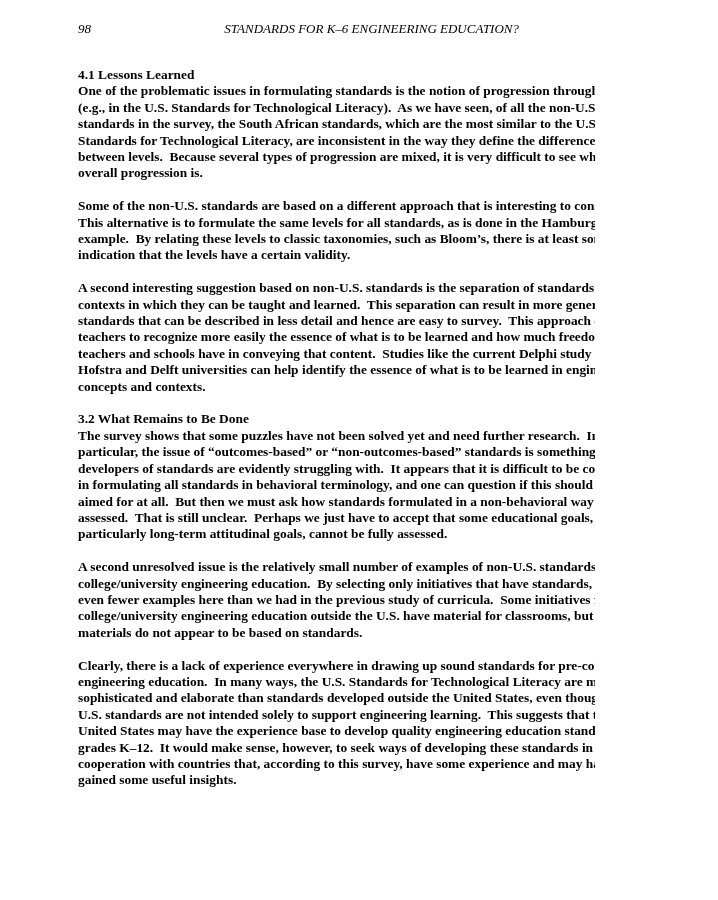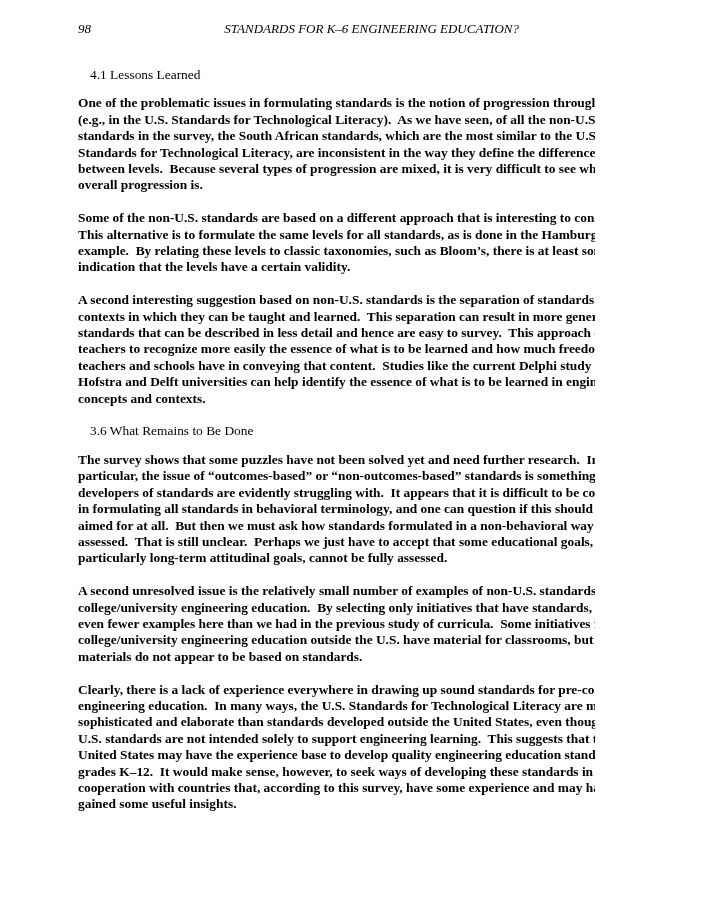--- a/index.html
+++ b/index.html
@@ -29,22 +29,22 @@
   .content {
     margin: 30px 74px 0 78px;
     width: 566px;
     font-size: 13.4px;
     line-height: 16.4px;
     text-align: left;
   }
   .content h2 {
     font-size: 13.4px;
     line-height: 16.4px;
-    font-weight: normal;
-    margin: 12px;
+    font-weight: bold;
+    margin: 0;
     padding: 0;
   }
   .content p {
     margin: 0 0 16.4px 0;
     padding: 0;
     white-space: pre-wrap;
     font-weight: bold;
   }
   .content section {
     margin: 0;
@@ -59,19 +59,19 @@
     <span>STANDARDS FOR K–6 ENGINEERING EDUCATION?</span>
   </div>
   <main class="content">
       <section>
         <h2>4.1 Lessons Learned</h2>
         <p>One of the problematic issues in formulating standards is the notion of progression through levels (e.g., in the U.S. Standards for Technological Literacy).  As we have seen, of all the non-U.S. standards in the survey, the South African standards, which are the most similar to the U.S. Standards for Technological Literacy, are inconsistent in the way they define the differences between levels.  Because several types of progression are mixed, it is very difficult to see what the overall progression is.</p>
         <p>Some of the non-U.S. standards are based on a different approach that is interesting to consider.  This alternative is to formulate the same levels for all standards, as is done in the Hamburg example.  By relating these levels to classic taxonomies, such as Bloom’s, there is at least some indication that the levels have a certain validity.</p>
         <p>A second interesting suggestion based on non-U.S. standards is the separation of standards and the contexts in which they can be taught and learned.  This separation can result in more generic standards that can be described in less detail and hence are easy to survey.  This approach enables teachers to recognize more easily the essence of what is to be learned and how much freedom teachers and schools have in conveying that content.  Studies like the current Delphi study by Hofstra and Delft universities can help identify the essence of what is to be learned in engineering concepts and contexts.</p>
       </section>
       <section>
-        <h2>3.6 What Remains to Be Done</h2>
+        <h2>3.2 What Remains to Be Done</h2>
         <p>The survey shows that some puzzles have not been solved yet and need further research.  In particular, the issue of “outcomes-based” or “non-outcomes-based” standards is something most developers of standards are evidently struggling with.  It appears that it is difficult to be consistent in formulating all standards in behavioral terminology, and one can question if this should be aimed for at all.  But then we must ask how standards formulated in a non-behavioral way can be assessed.  That is still unclear.  Perhaps we just have to accept that some educational goals, particularly long-term attitudinal goals, cannot be fully assessed.</p>
         <p>A second unresolved issue is the relatively small number of examples of non-U.S. standards for pre-college/university engineering education.  By selecting only initiatives that have standards, we have even fewer examples here than we had in the previous study of curricula.  Some initiatives for pre-college/university engineering education outside the U.S. have material for classrooms, but these materials do not appear to be based on standards.</p>
         <p>Clearly, there is a lack of experience everywhere in drawing up sound standards for pre-college engineering education.  In many ways, the U.S. Standards for Technological Literacy are more sophisticated and elaborate than standards developed outside the United States, even though the U.S. standards are not intended solely to support engineering learning.  This suggests that the United States may have the experience base to develop quality engineering education standards for grades K–12.  It would make sense, however, to seek ways of developing these standards in cooperation with countries that, according to this survey, have some experience and may have gained some useful insights.</p>
       </section>
     </main>
 </div>
 
 </body></html>

